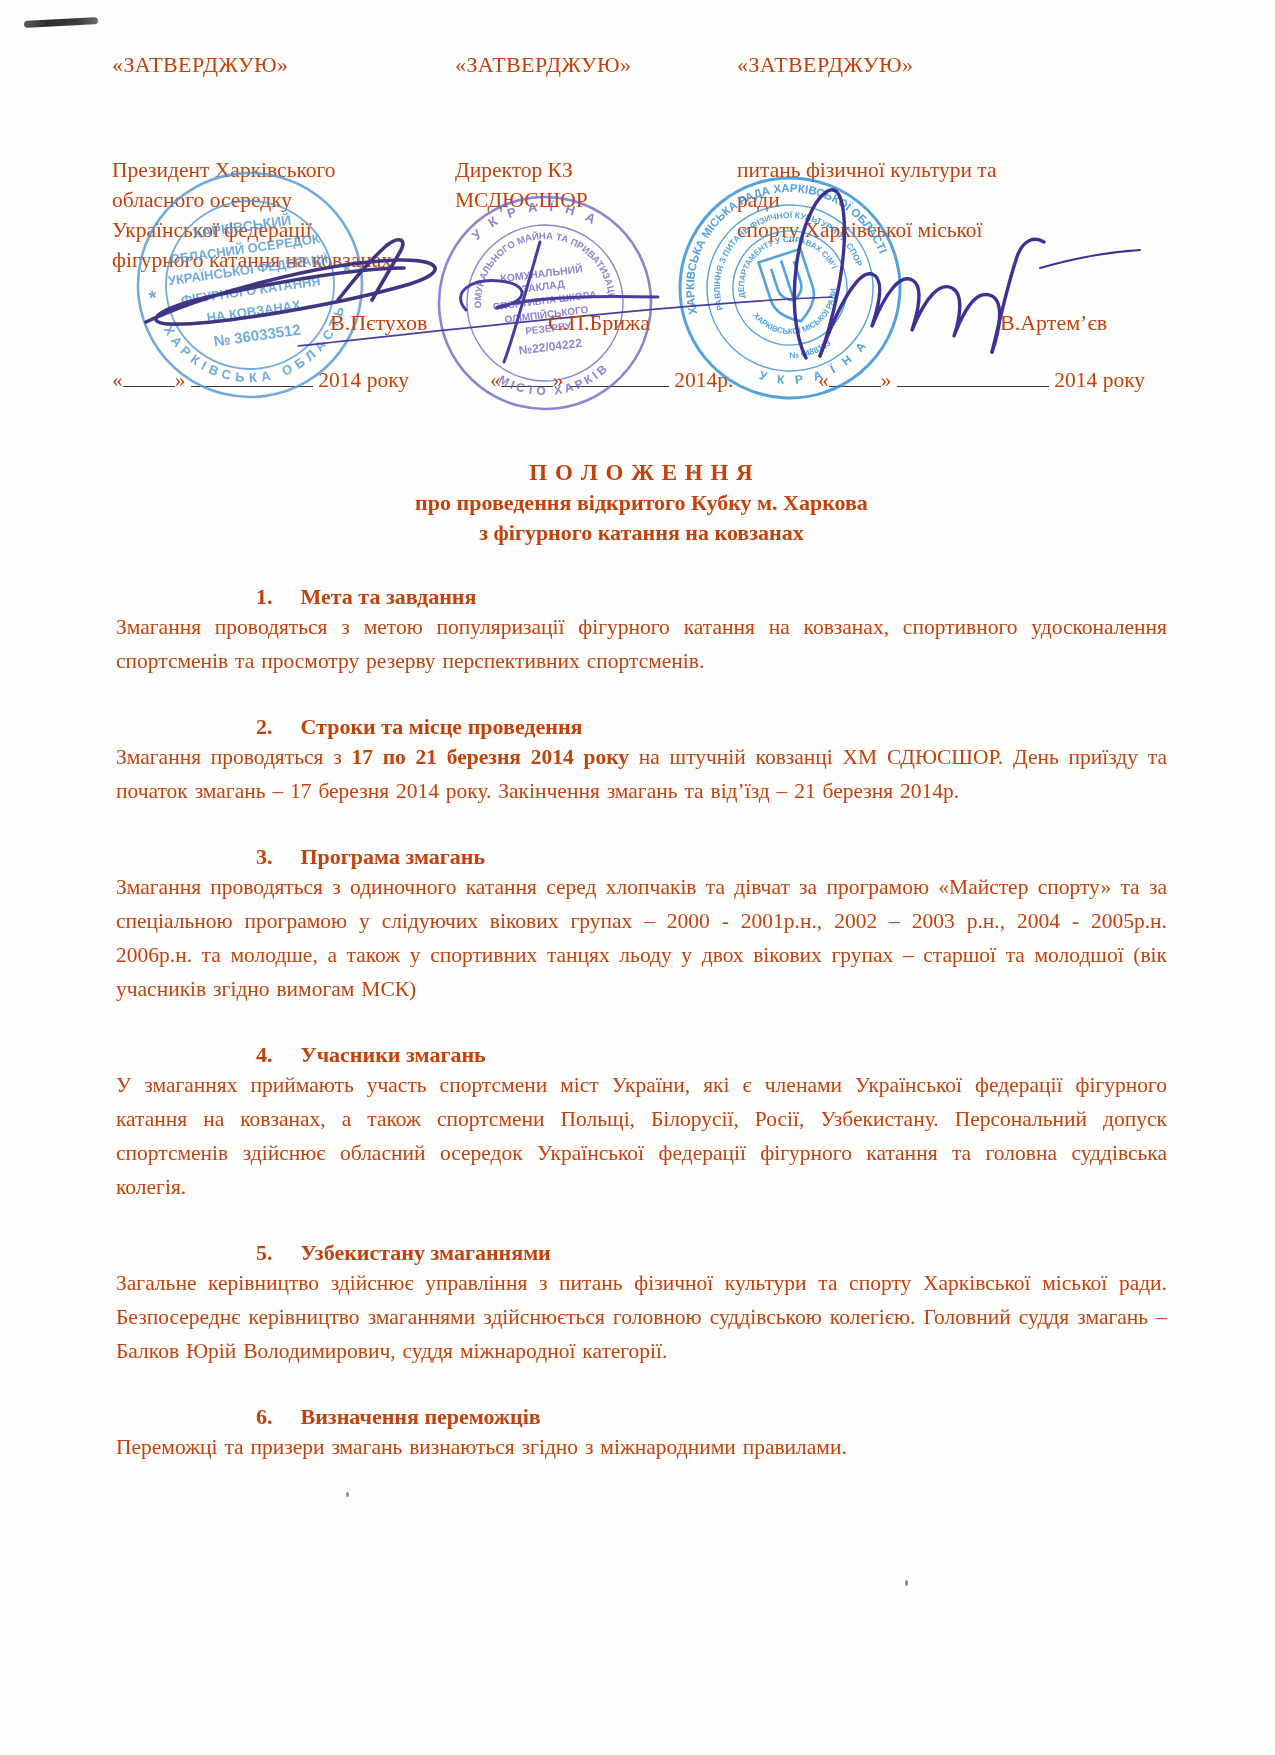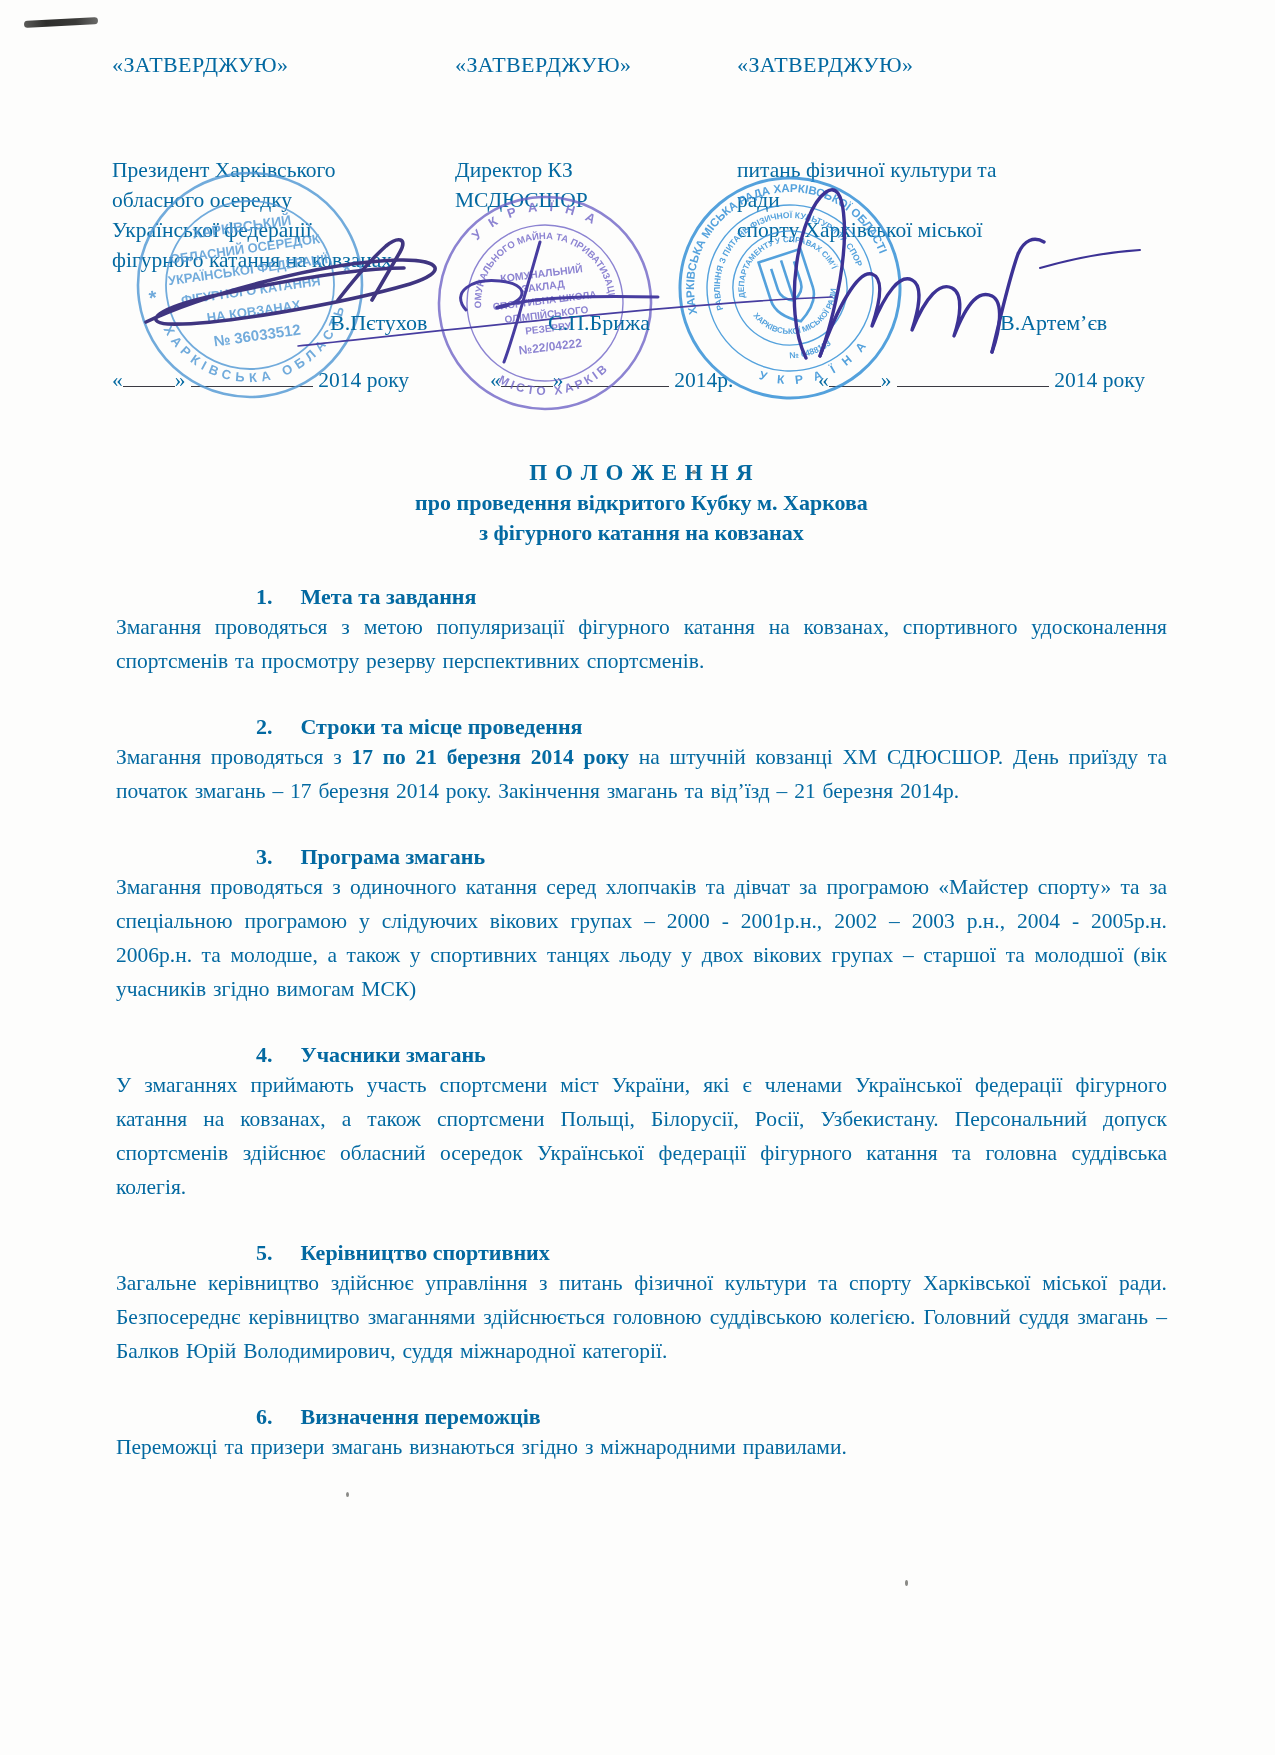--- a/index.html
+++ b/index.html
@@ -1,19 +1,19 @@
 <!DOCTYPE html>
 <html><head>
 <meta charset="utf-8">
 <style>
   html,body{margin:0;padding:0;background:#e8e8e6;}
   .page{
     position:relative; width:1275px; height:1755px; margin:0 auto;
     background:#fdfdfc; overflow:hidden;
-    font-family:"Liberation Serif", serif; color:#0369a1;
+    font-family:"Liberation Serif", serif; color:#c2410c;
   }
   
   .hdr{position:absolute; top:0; left:0; width:1275px; height:430px;}
   .scan-mark{
     position:absolute; left:24px; top:19px; width:74px; height:7px;
     background:linear-gradient(90deg,#5a5a58,#2e2e2c 30%,#3a3a38 70%,#6a6a68);
     border-radius:4px; transform:rotate(-3deg);
   }
   .col{position:absolute; top:52px; z-index:1;}
   .col1{left:112px; width:340px;}
@@ -211,21 +211,21 @@
     <div class="para">Змагання проводяться з одиночного катання серед хлопчаків та дівчат за програмою «Майстер спорту» та за спеціальною програмою у слідуючих вікових групах – 2000 - 2001р.н., 2002 – 2003 р.н., 2004 - 2005р.н. 2006р.н. та молодше, а також у спортивних танцях льоду у двох вікових групах – старшої та молодшої (вік учасників згідно вимогам МСК)</div>
 
     <div class="sec-h">
       <span>4.</span>
       <span>Учасники змагань</span>
     </div>
     <div class="para">У змаганнях приймають участь спортсмени міст України, які є членами Української федерації фігурного катання на ковзанах, а також спортсмени Польщі, Білорусії, Росії, Узбекистану. Персональний допуск спортсменів здійснює обласний осередок Української федерації фігурного катання та головна суддівська колегія.</div>
 
     <div class="sec-h">
       <span>5.</span>
-      <span>Керівництво спортивних</span>
+      <span>Узбекистану змаганнями</span>
     </div>
     <div class="para">Загальне керівництво здійснює управління з питань фізичної культури та спорту Харківської міської ради. Безпосереднє керівництво змаганнями здійснюється головною суддівською колегією. Головний суддя змагань – Балков Юрій Володимирович, суддя міжнародної категорії.</div>
 
     <div class="sec-h">
       <span>6.</span>
       <span>Визначення переможців</span>
     </div>
     <div class="para">Переможці та призери змагань визнаються згідно з міжнародними правилами.</div>
   </div>
 

